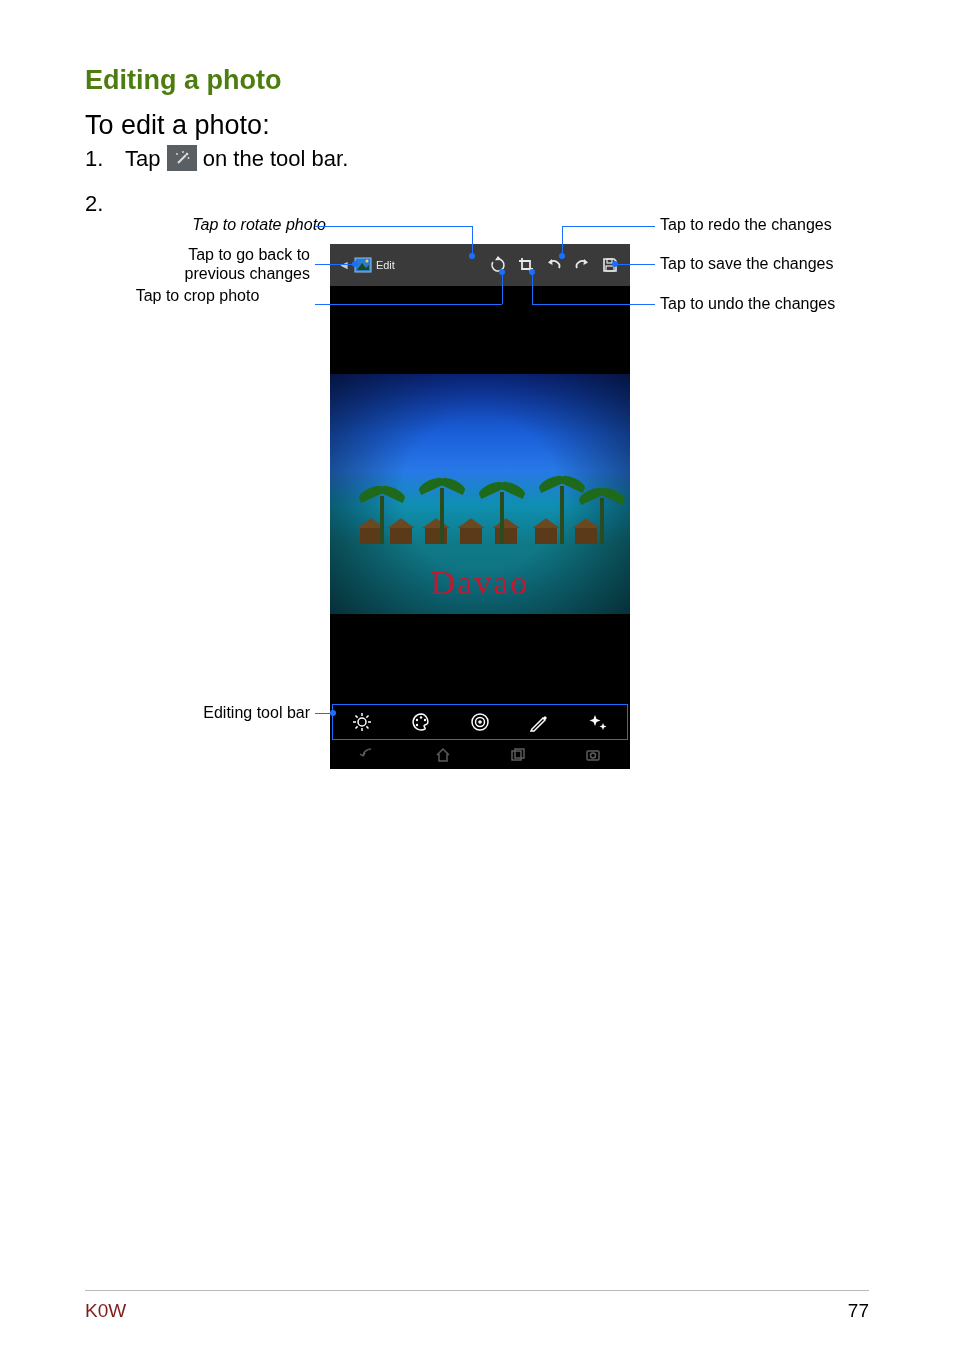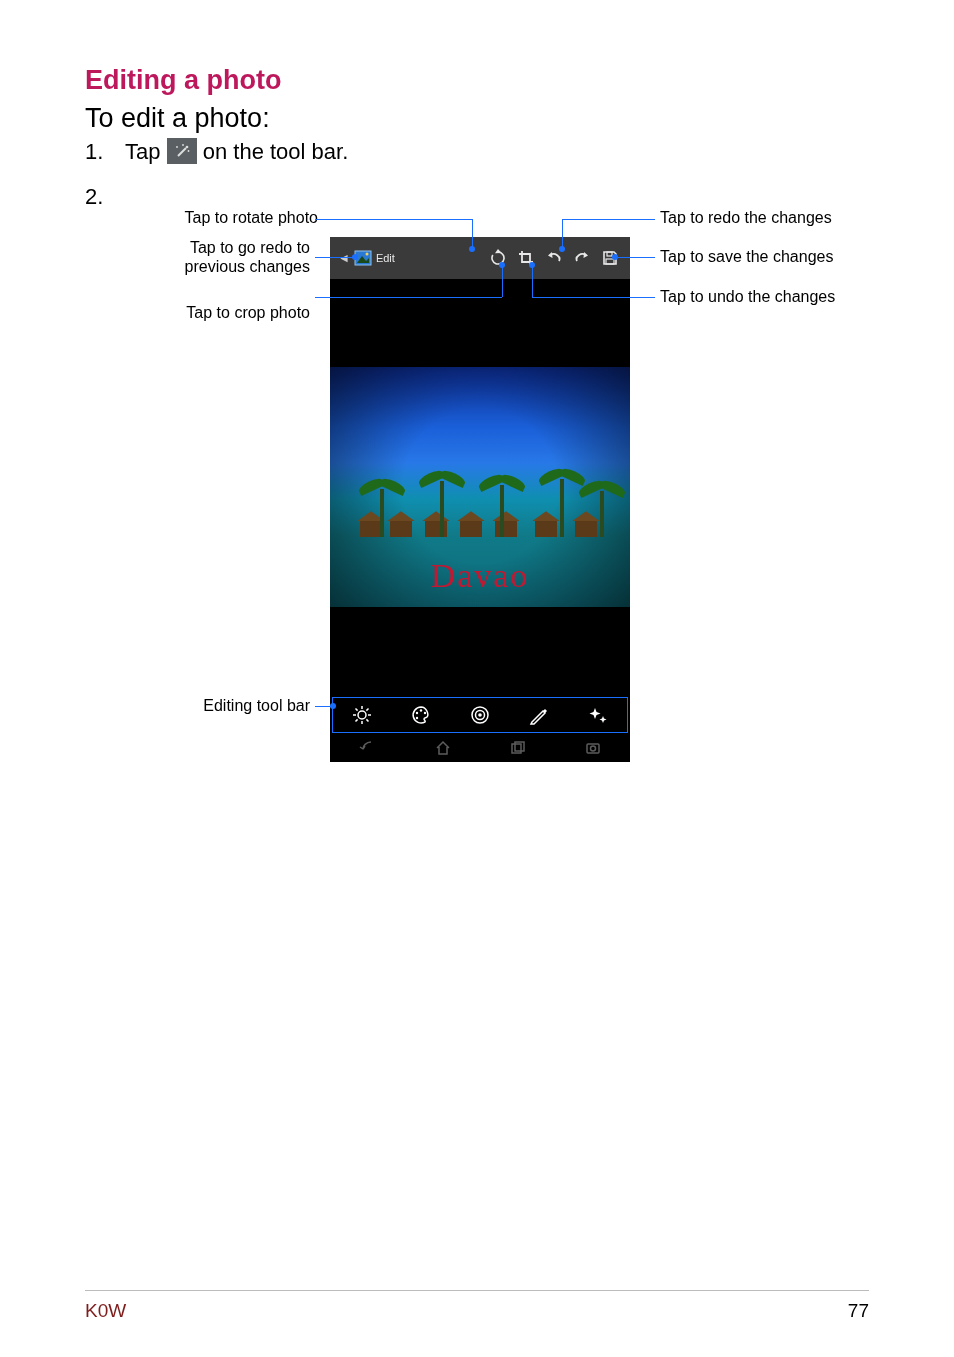--- a/index.html
+++ b/index.html
@@ -8,24 +8,24 @@
     background: #fff;
     width: 954px;
     height: 1357px;
     position: relative;
     color: #000;
   }
   .content {
     padding: 65px 85px 0 85px;
   }
   .heading {
-    color: #be185d;
+    color: #4d7c0f;
     font-size: 27px;
     font-weight: 700;
-    margin-bottom: 7px;
+    margin-bottom: 14px;
   }
   .intro {
     font-size: 27px;
   }
   ol.steps {
     list-style: none;
     padding-left: 0;
   }
   ol.steps li {
     font-size: 22px;
@@ -259,26 +259,26 @@
       </span>
       <span> on the tool bar.</span>
     </li>
     <li>
       <span class="num">2.</span>
     </li>
   </ol>
 
   <div class="diagram">
 
-    <div class="label left" style="left:8px; top:0; width:225px;">Tap to rotate photo</div>
+    <div class="label left" style="left:16px; top:0; width:225px;font-style:italic;">Tap to rotate photo</div>
     <div class="label left" style="left:0; top:30px; width:225px;">
-      <span>Tap to go redo to</span><br>
+      <span>Tap to go back to</span><br>
       <span>previous changes</span>
     </div>
-    <div class="label left" style="left:0; top:95px; width:225px;">Tap to crop photo</div>
+    <div class="label left" style="left:0; top:71px; width:225px;text-align:center;">Tap to crop photo</div>
     <div class="label left" style="left:0; top:488px; width:225px;">Editing tool bar</div>
 
     <div class="label right" style="left:575px; top:0;">Tap to redo the changes</div>
     <div class="label right" style="left:575px; top:39px;">Tap to save the changes</div>
     <div class="label right" style="left:575px; top:79px;">Tap to undo the changes</div>
 
     <div class="device">
       <div class="topbar">
         <div class="back-chip">
           <span class="chev">◄</span>

